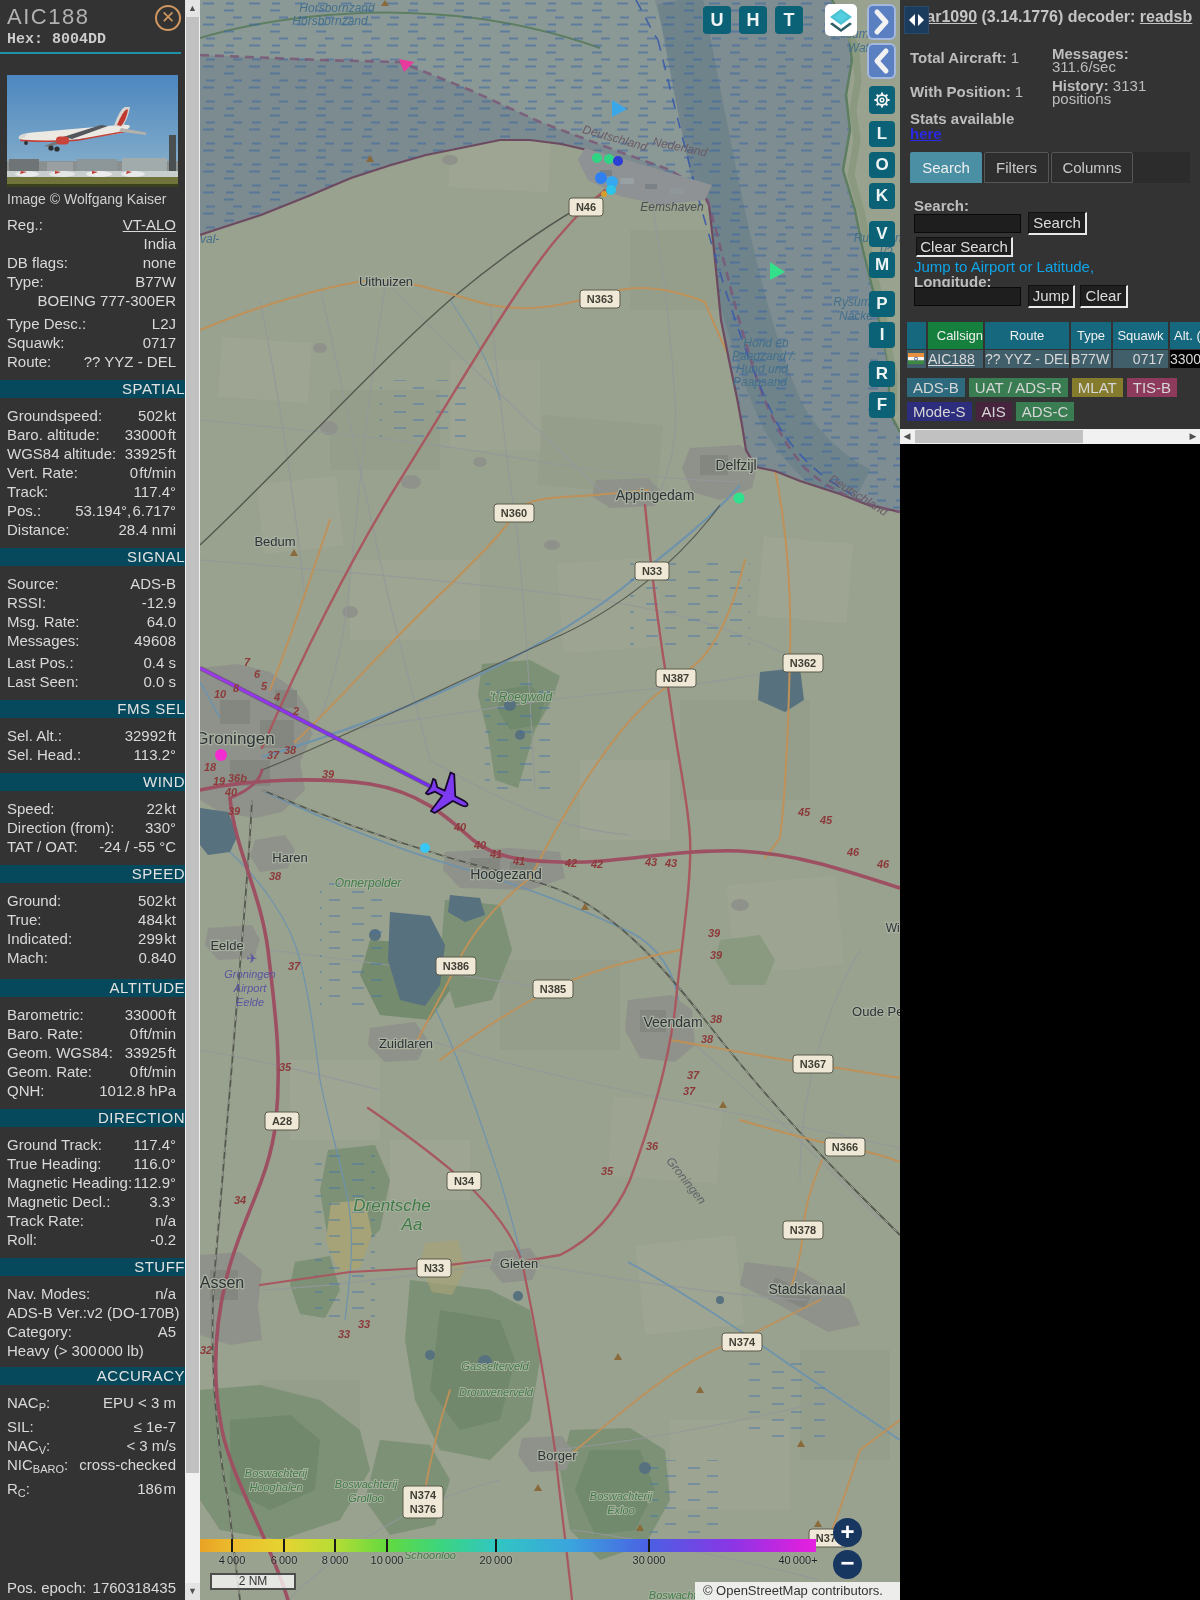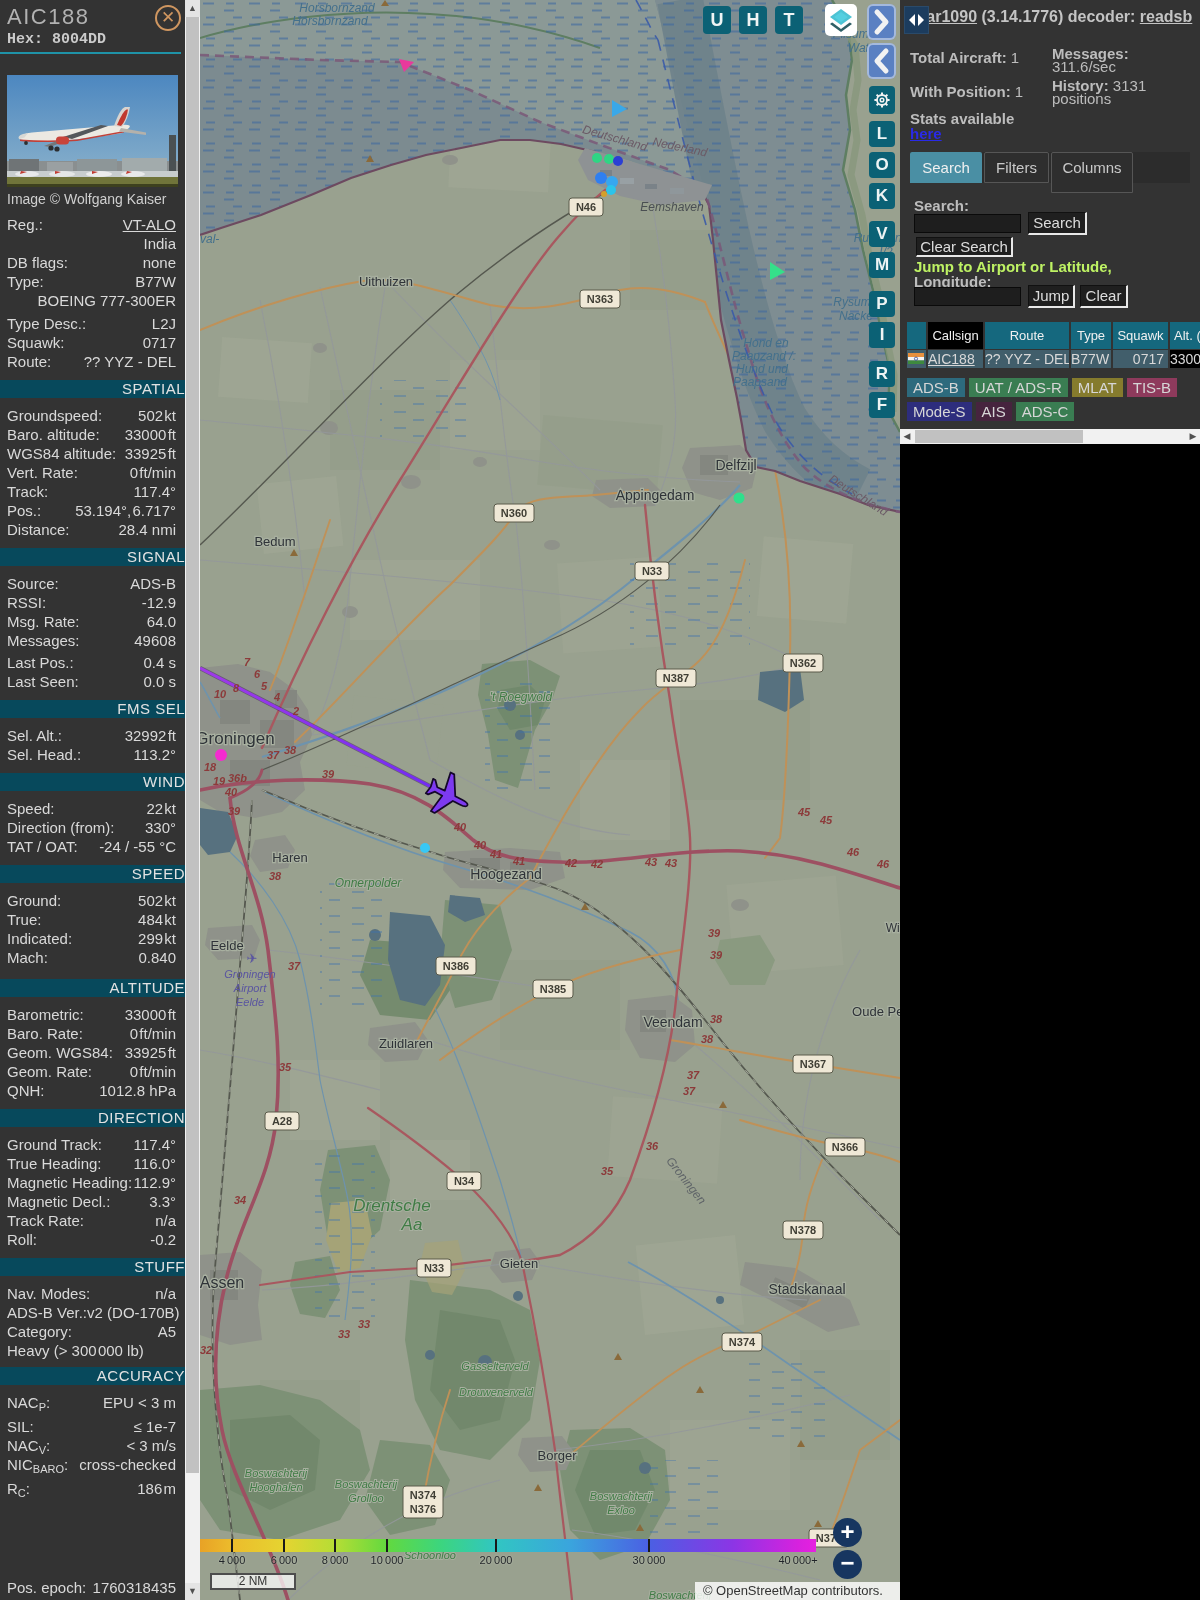--- a/index.html
+++ b/index.html
@@ -782,33 +782,33 @@
   <div style="position:absolute;left:152px;top:45px;font-weight:bold;color:#bdbdbd">Messages:</div>
   <div style="position:absolute;left:152px;top:58px;color:#bdbdbd">311.6/sec</div>
   <div style="position:absolute;left:10px;top:83px;font-weight:bold;color:#bdbdbd">With Position: <span style="font-weight:normal">1</span></div>
   <div style="position:absolute;left:152px;top:77px;color:#bdbdbd"><span style="font-weight:bold">History:</span> 3131</div>
   <div style="position:absolute;left:152px;top:90px;color:#bdbdbd">positions</div>
   <div style="position:absolute;left:10px;top:110px;font-weight:bold;color:#bdbdbd">Stats available</div>
   <div style="position:absolute;left:10px;top:125px;font-weight:bold"><a style="color:#2a2ae6;text-decoration:underline">here</a></div>
   <div style="position:absolute;left:10px;top:152px;width:280px;height:31px;background:#2c2c2c"></div>
   <div style="position:absolute;left:10px;top:152px;width:72px;height:31px;background:#4a8fa4;color:#f0f0f0;text-align:center;line-height:31px;border-radius:2px 2px 0 0">Search</div>
   <div style="position:absolute;left:84px;top:152px;width:65px;height:31px;background:#2e2e2e;border:1px solid #565656;color:#c9c9c9;text-align:center;line-height:29px;border-radius:2px 2px 0 0">Filters</div>
-  <div style="position:absolute;left:151px;top:152px;width:82px;height:41px;background:#2e2e2e;border:1px solid #565656;color:#c9c9c9;text-align:center;line-height:29px;border-radius:2px 2px 0 0">Columns</div>
+  <div style="position:absolute;left:151px;top:152px;width:82px;height:31px;background:#2e2e2e;border:1px solid #565656;color:#c9c9c9;text-align:center;line-height:29px;border-radius:2px 2px 0 0">Columns</div>
   <div style="position:absolute;left:14px;top:197px;font-weight:bold;color:#bdbdbd">Search:</div>
   <div style="position:absolute;left:14px;top:214px;width:107px;height:19px;background:#1e1e1e;border:1px solid #0a0a0a"></div>
   <div class="btn3d" style="position:absolute;left:128px;top:212px;width:59px;height:23px;line-height:20px">Search</div>
   <div class="btn3d" style="position:absolute;left:16px;top:237px;width:97px;height:20px;line-height:17px">Clear Search</div>
-  <div style="position:absolute;left:14px;top:258px;font-weight:bold;color:#bef264">Jump to Airport or Latitude,</div>
+  <div style="position:absolute;left:14px;top:258px;font-weight:normal;color:#0ea5e9">Jump to Airport or Latitude,</div>
   <div style="position:absolute;left:14px;top:273px;font-weight:bold;color:#bdbdbd">Longitude:</div>
   <div style="position:absolute;left:14px;top:287px;width:107px;height:19px;background:#1e1e1e;border:1px solid #0a0a0a"></div>
   <div class="btn3d" style="position:absolute;left:128px;top:285px;width:47px;height:23px;line-height:20px">Jump</div>
   <div class="btn3d" style="position:absolute;left:180px;top:285px;width:48px;height:23px;line-height:20px">Clear</div>
   <div style="position:absolute;left:7px;top:322px;width:293px;height:27px;font-size:13px;color:#f0f0f0">
     <div style="position:absolute;left:0;width:19px;height:27px;background:#15687e"></div>
-    <div style="position:absolute;left:21px;width:55px;height:27px;background:#000000;text-align:center;line-height:27px">Callsign</div>
+    <div style="position:absolute;left:21px;width:55px;height:27px;background:#15803d;text-align:right;line-height:27px">Callsign</div>
     <div style="position:absolute;left:78px;width:84px;height:27px;background:#15687e;text-align:center;line-height:27px">Route</div>
     <div style="position:absolute;left:164px;width:40px;height:27px;background:#15687e;text-align:center;line-height:27px">Type</div>
     <div style="position:absolute;left:206px;width:55px;height:27px;background:#15687e;text-align:center;line-height:27px">Squawk</div>
     <div style="position:absolute;left:263px;width:40px;height:27px;background:#15687e;text-align:left;line-height:27px;padding-left:4px;overflow:hidden">Alt. (ft</div>
   </div>
   <div style="position:absolute;left:7px;top:350px;width:293px;height:18px;font-size:14px;color:#d8d8d8">
     <div style="position:absolute;left:0;width:19px;height:18px;background:#415e6b">
           <svg width="16" height="11" style="position:absolute;left:1px;top:3px">
             <rect width="16" height="4" fill="#e8913e"></rect>
             <rect y="4" width="16" height="3.5" fill="#f4f4f4"></rect>

